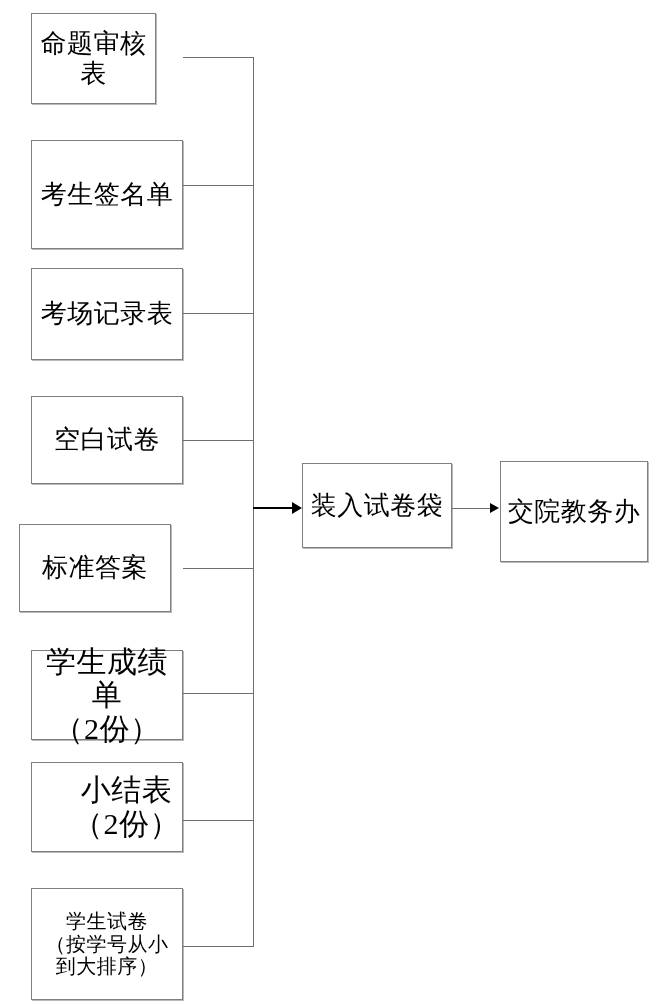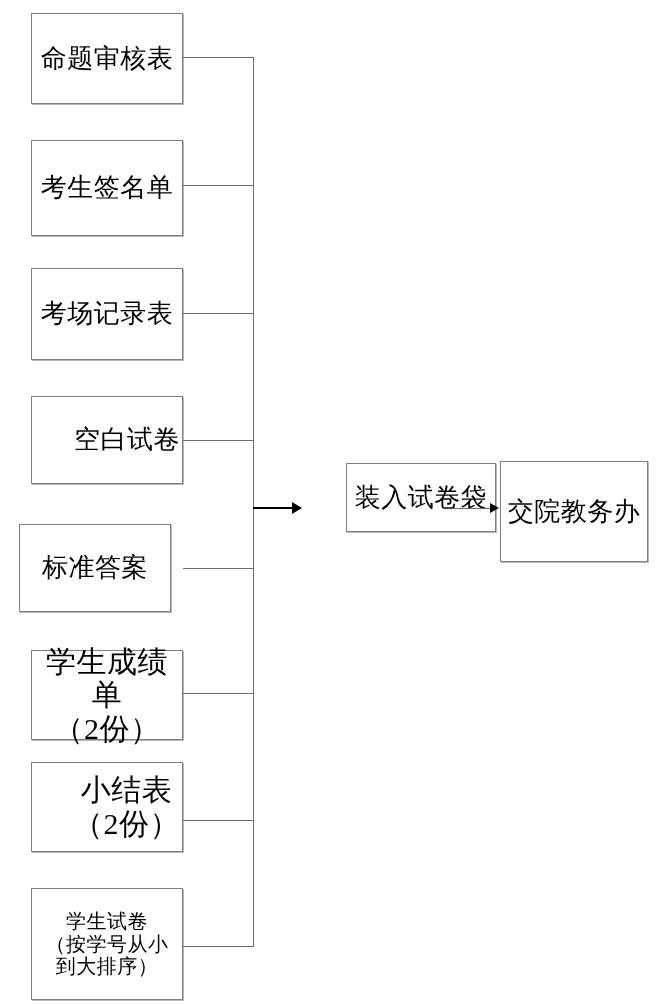--- a/index.html
+++ b/index.html
@@ -67,33 +67,33 @@
     border-top: 5px solid transparent;
     border-bottom: 5px solid transparent;
     border-left: 9px solid #000000;
   }
 </style>
 </head>
 <body>
 
 <div id="canvas">
 
-  <div class="node fs-big" style="left:31px; top:13px; width:152px; height:91px;">
+  <div class="node fs-big" style="left:31px; top:13px; width:125px; height:91px;">
     <span class="label">命题审核表</span>
   </div>
 
-  <div class="node fs-big" style="left:31px; top:140px; width:152px; height:96px;">
+  <div class="node fs-big" style="left:31px; top:140px; width:152px; height:109px;">
     <span class="label">考生签名单</span>
   </div>
 
   <div class="node fs-big" style="left:31px; top:268px; width:152px; height:92px;">
     <span class="label">考场记录表</span>
   </div>
 
-  <div class="node fs-big" style="left:31px; top:396px; width:152px; height:88px;justify-content:flex-end;">
+  <div class="node fs-big" style="left:31px; top:396px; width:152px; height:88px;">
     <span class="label">空白试卷</span>
   </div>
 
   <div class="node fs-big" style="left:19px; top:524px; width:152px; height:88px;">
     <span class="label">标准答案</span>
   </div>
 
   <div class="node fs-mid" style="left:31px; top:650px; width:152px; height:90px;">
     <span class="label">学生成绩单
 （2份）</span>
@@ -103,21 +103,21 @@
     <span class="label">小结表
 （2份）</span>
   </div>
 
   <div class="node fs-small" style="left:31px; top:888px; width:152px; height:112px;font-family:Liberation Serif, serif;">
     <span class="label">学生试卷
 （按学号从小
 到大排序）</span>
   </div>
 
-  <div class="node fs-big" style="left:302px; top:463px; width:150px; height:69px;margin-left:44px;">
+  <div class="node fs-big" style="left:302px; top:463px; width:150px; height:85px;">
     <span class="label">装入试卷袋</span>
   </div>
 
   <div class="node fs-big" style="left:500px; top:461px; width:148px; height:101px;">
     <span class="label">交院教务办</span>
   </div>
 
   <div class="hline" style="left:183px; top:57px; width:71px;"></div>
   <div class="hline" style="left:183px; top:185px; width:71px;"></div>
   <div class="hline" style="left:183px; top:313px; width:71px;"></div>

